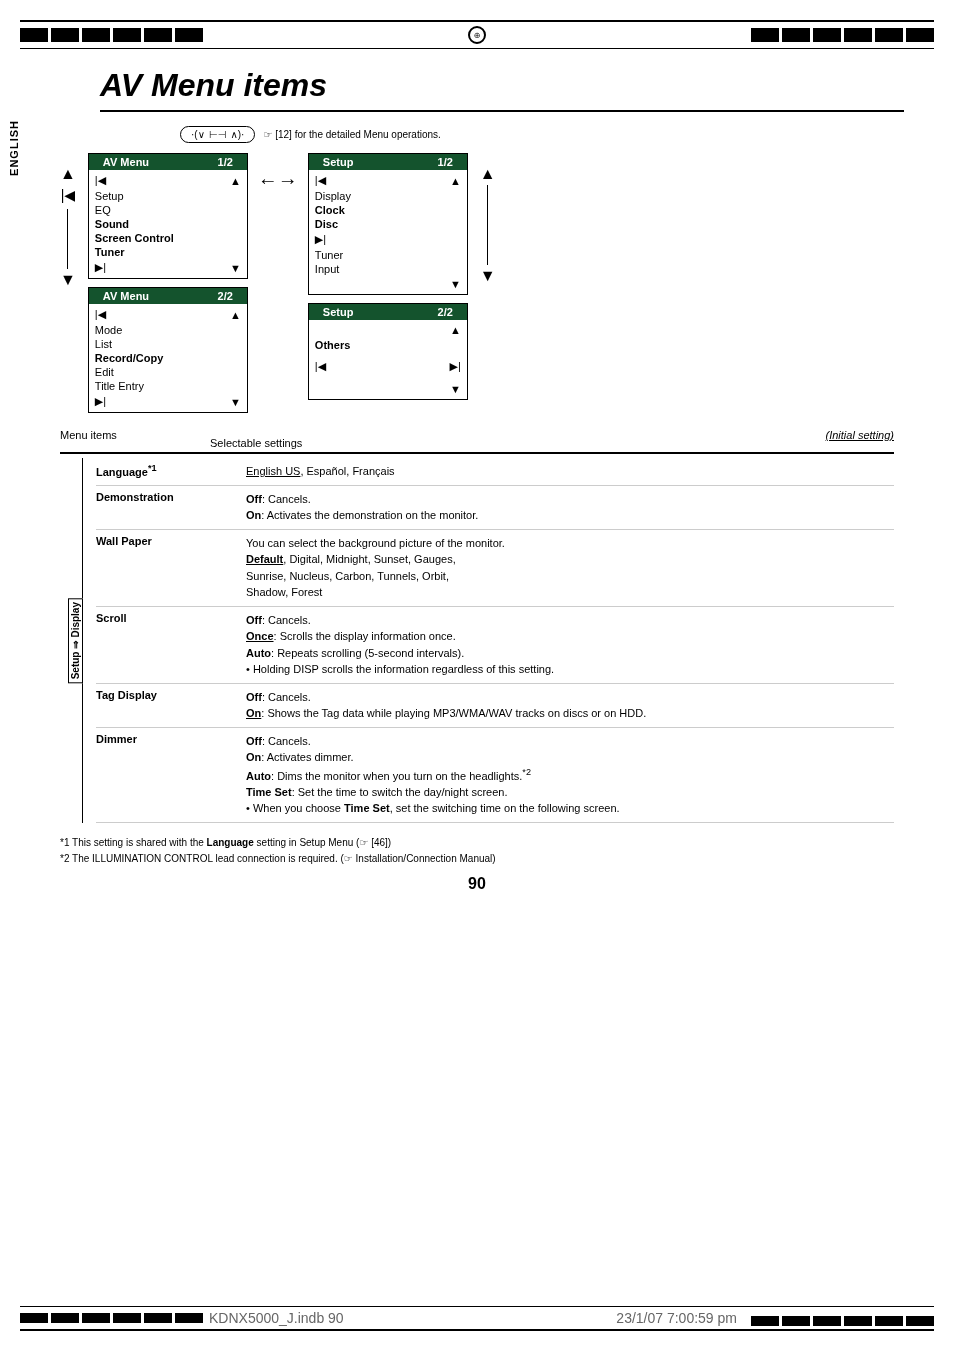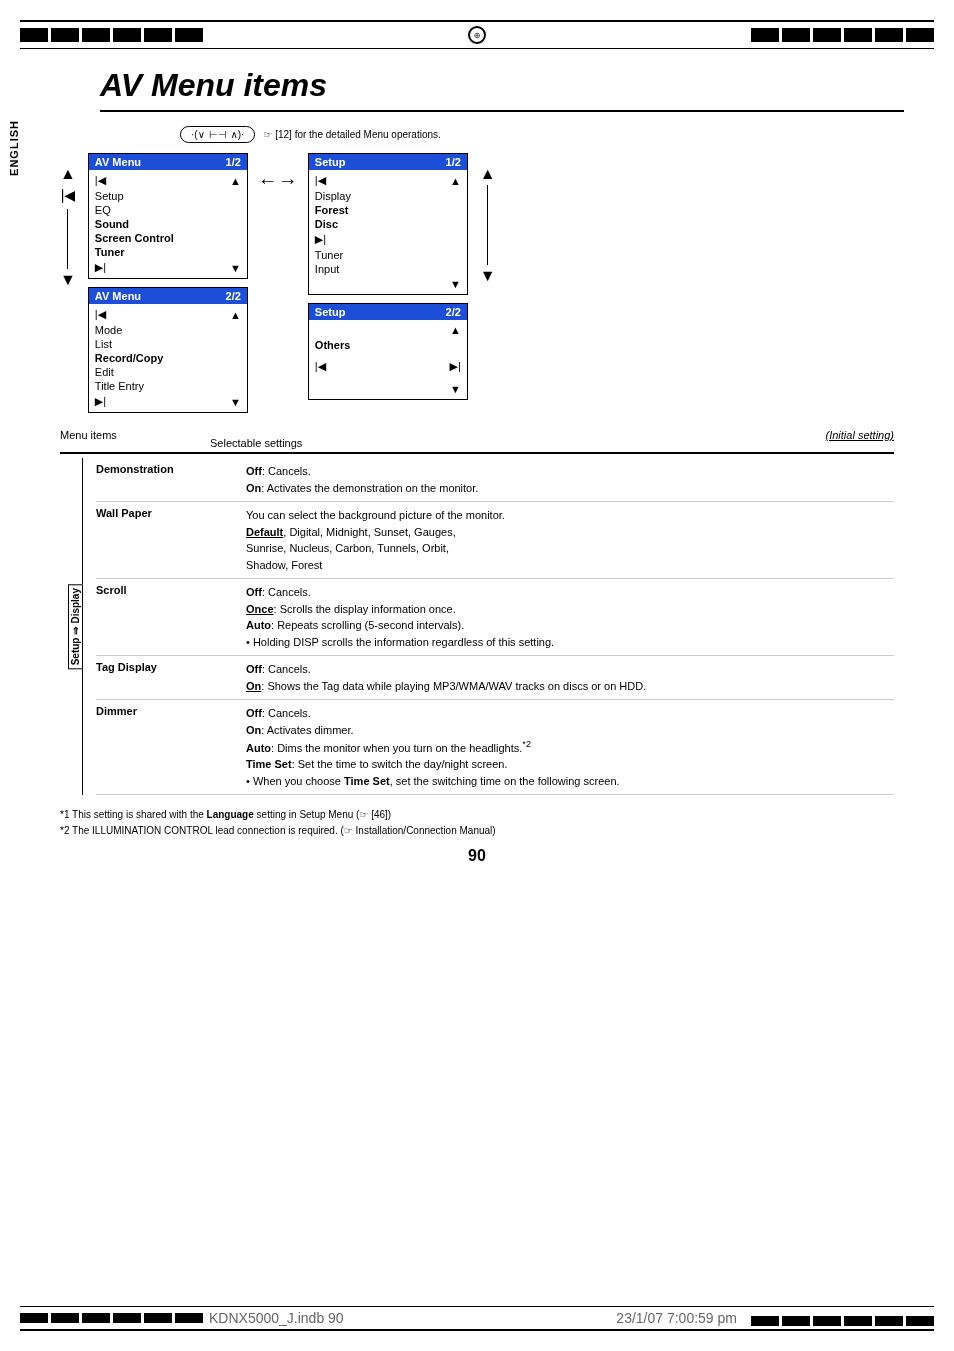--- a/index.html
+++ b/index.html
@@ -80,23 +80,23 @@
 
     .menu-block {
       border: 1px solid #000;
       min-width: 160px;
     }
 
     .menu-header {
       display: flex;
       justify-content: space-between;
       align-items: center;
-      background: #1d4ed8;
+      background: #14532d;
       color: #fff;
-      padding: 2px 6px;
+      padding: 2px 14px;
       font-size: 11px;
       font-weight: bold;
     }
 
     .menu-body {
       padding: 2px 6px;
       font-size: 11px;
     }
 
     .menu-row {
@@ -327,21 +327,21 @@
         <div class="menu-header">
           <span>Setup</span>
           <span>1/2</span>
         </div>
         <div class="menu-body">
           <div class="menu-nav-row">
             <span>|◀</span>
             <span>▲</span>
           </div>
           <div class="menu-row">Display</div>
-          <div class="menu-row bold-row">Forest</div>
+          <div class="menu-row bold-row">Clock</div>
           <div class="menu-row bold-row">Disc</div>
           <div class="menu-nav-row">
             <span>▶|</span>
           </div>
           <div class="menu-row">Tuner</div>
           <div class="menu-row">Input</div>
           <div class="menu-nav-row">
             <span></span>
             <span>▼</span>
           </div>
@@ -393,20 +393,24 @@
     <div class="table-with-side">
 
       <div style="display:flex; flex-direction:column; align-items:center; margin-right:6px; width:30px;">
         <div style="width:1px; flex:1; background:#000; margin-left:14px;"></div>
         <div style="writing-mode:vertical-rl; transform:rotate(180deg); font-size:10px; font-weight:bold; white-space:nowrap; border:1px solid #000; padding:3px 1px; background:#fff;">Setup ⇒ Display</div>
         <div style="width:1px; flex:1; background:#000; margin-left:14px;"></div>
       </div>
 
       <div style="flex:1;">
 
+        <div class="table-row-item">
+          <div class="row-label"><b>Language</b><sup>*1</sup></div>
+          <div class="row-content"><u>English US</u>, Español, Français</div>
+        </div>
 
         <div class="table-row-item">
           <div class="row-label"><b>Demonstration</b></div>
           <div class="row-content">
             <b>Off</b>: Cancels.<br>
             <b>On</b>: Activates the demonstration on the monitor.
           </div>
         </div>
 
         <div class="table-row-item">

